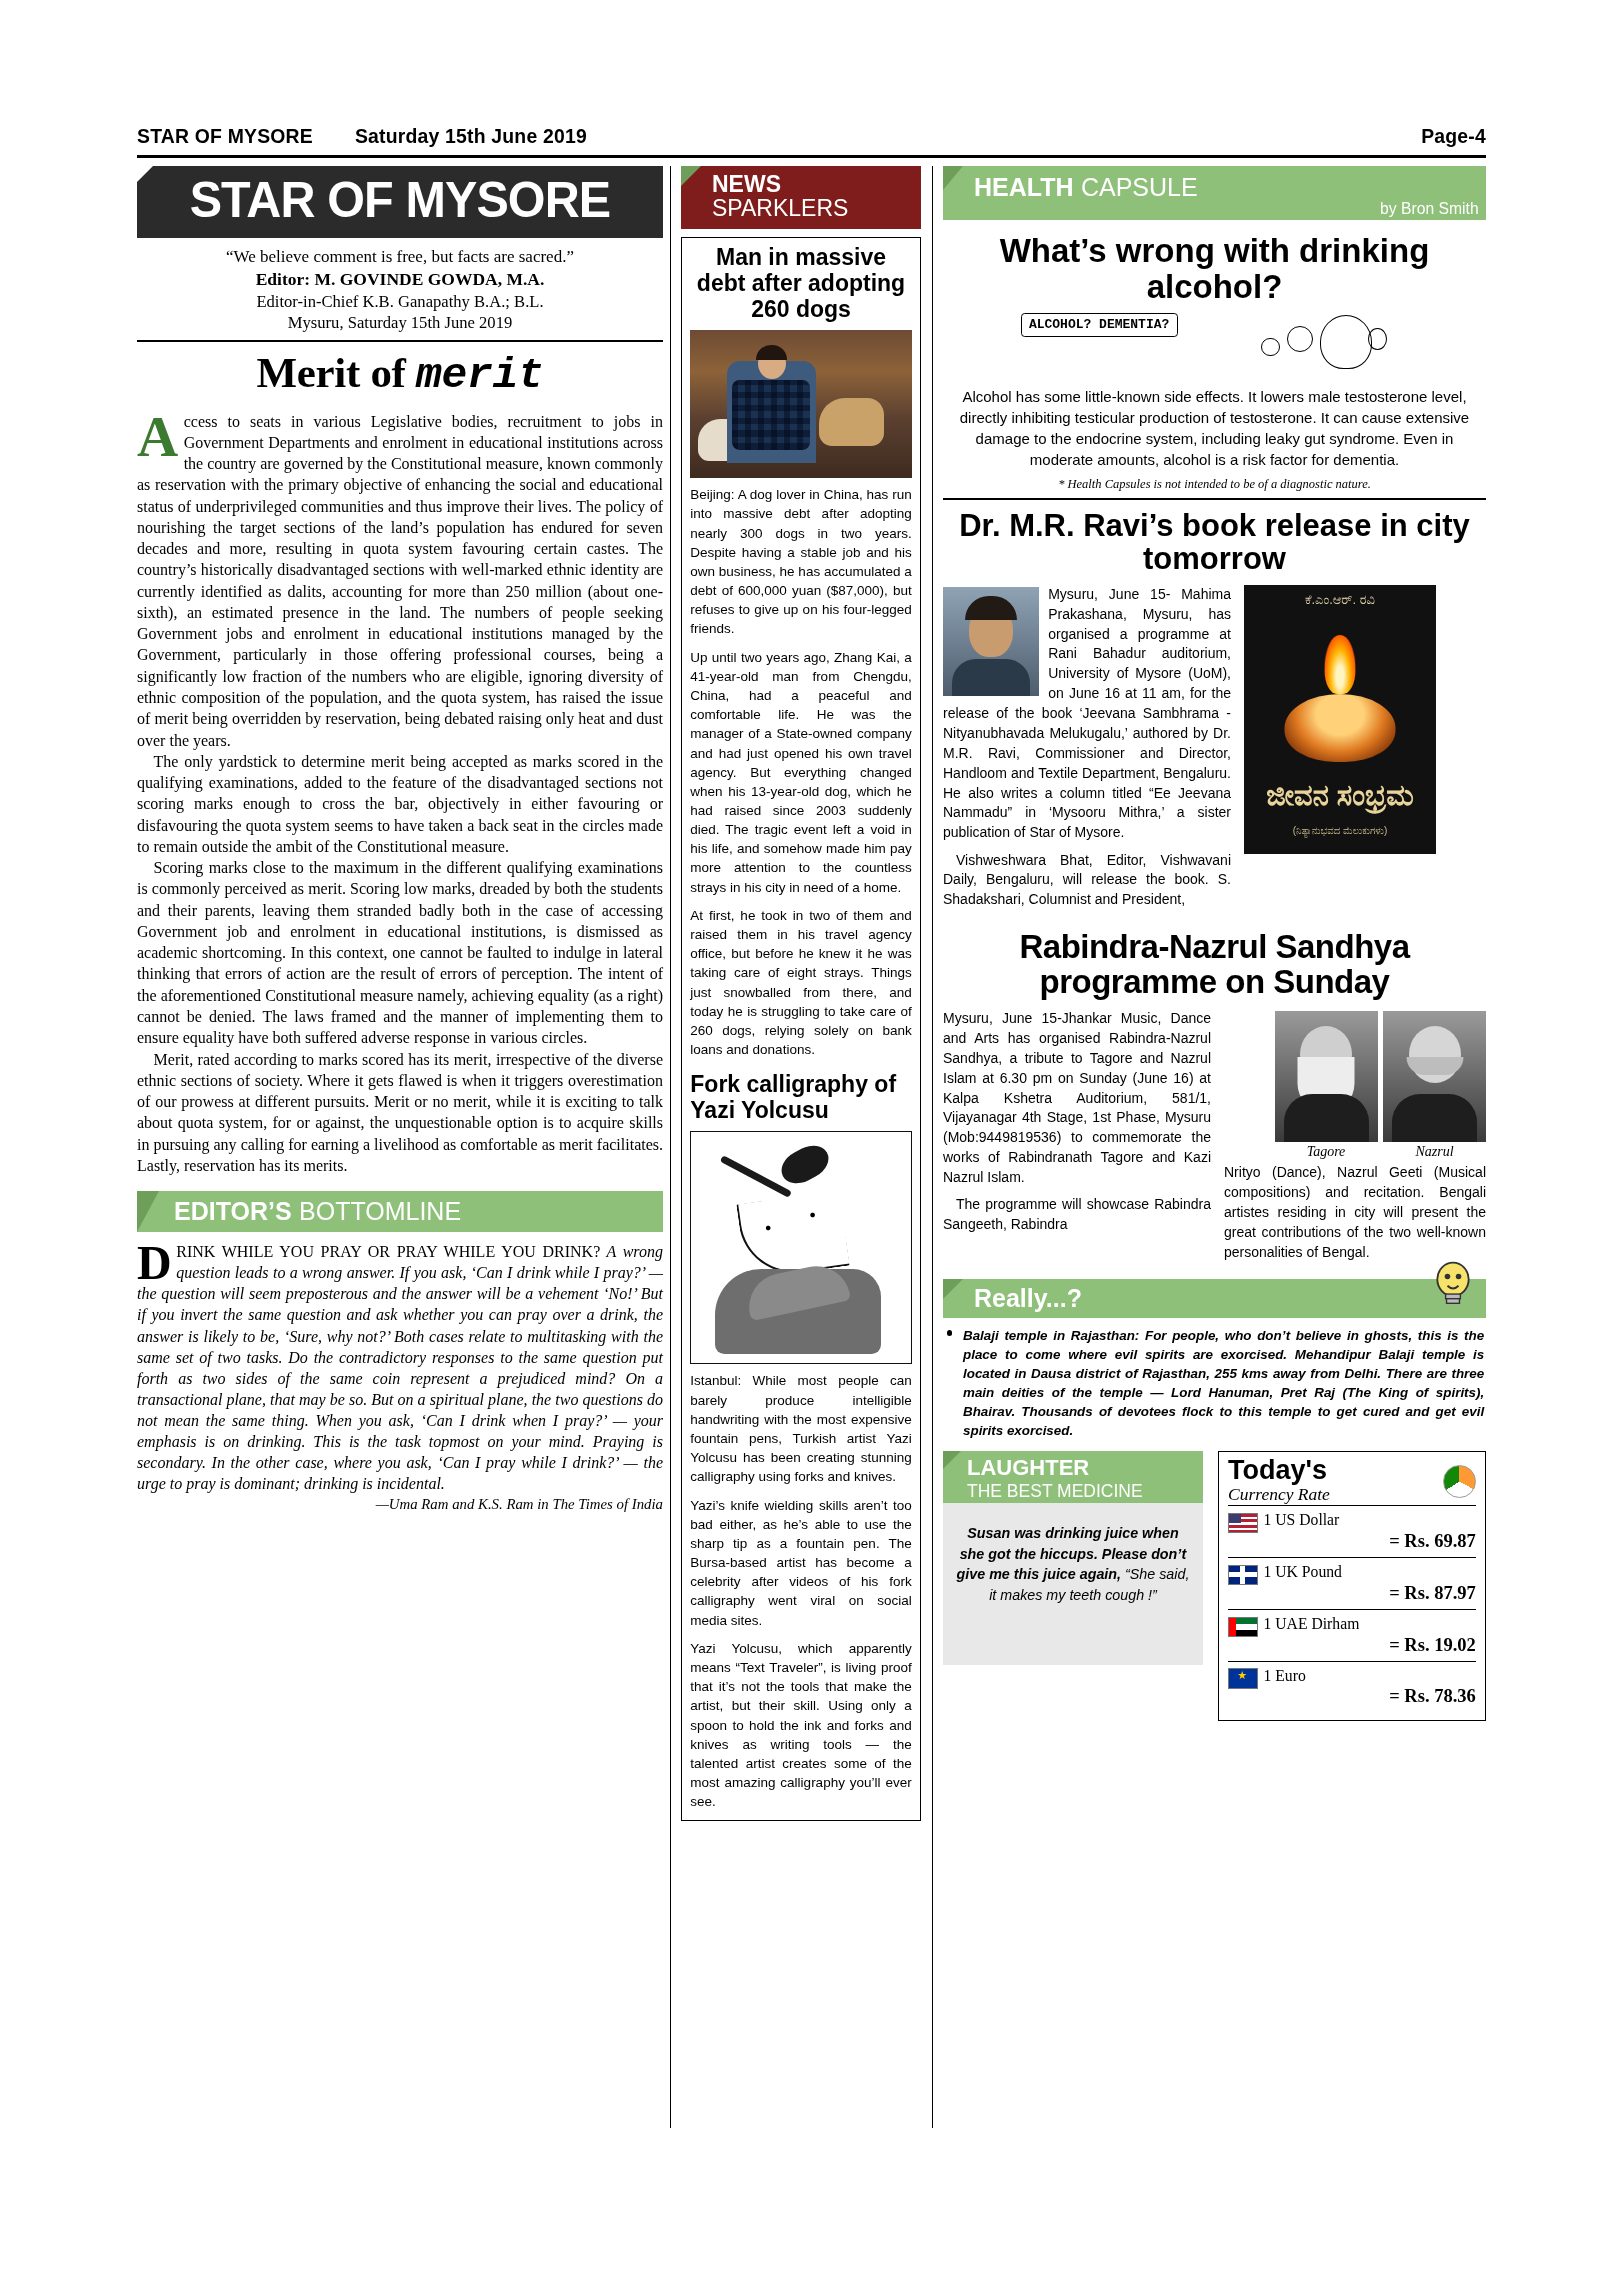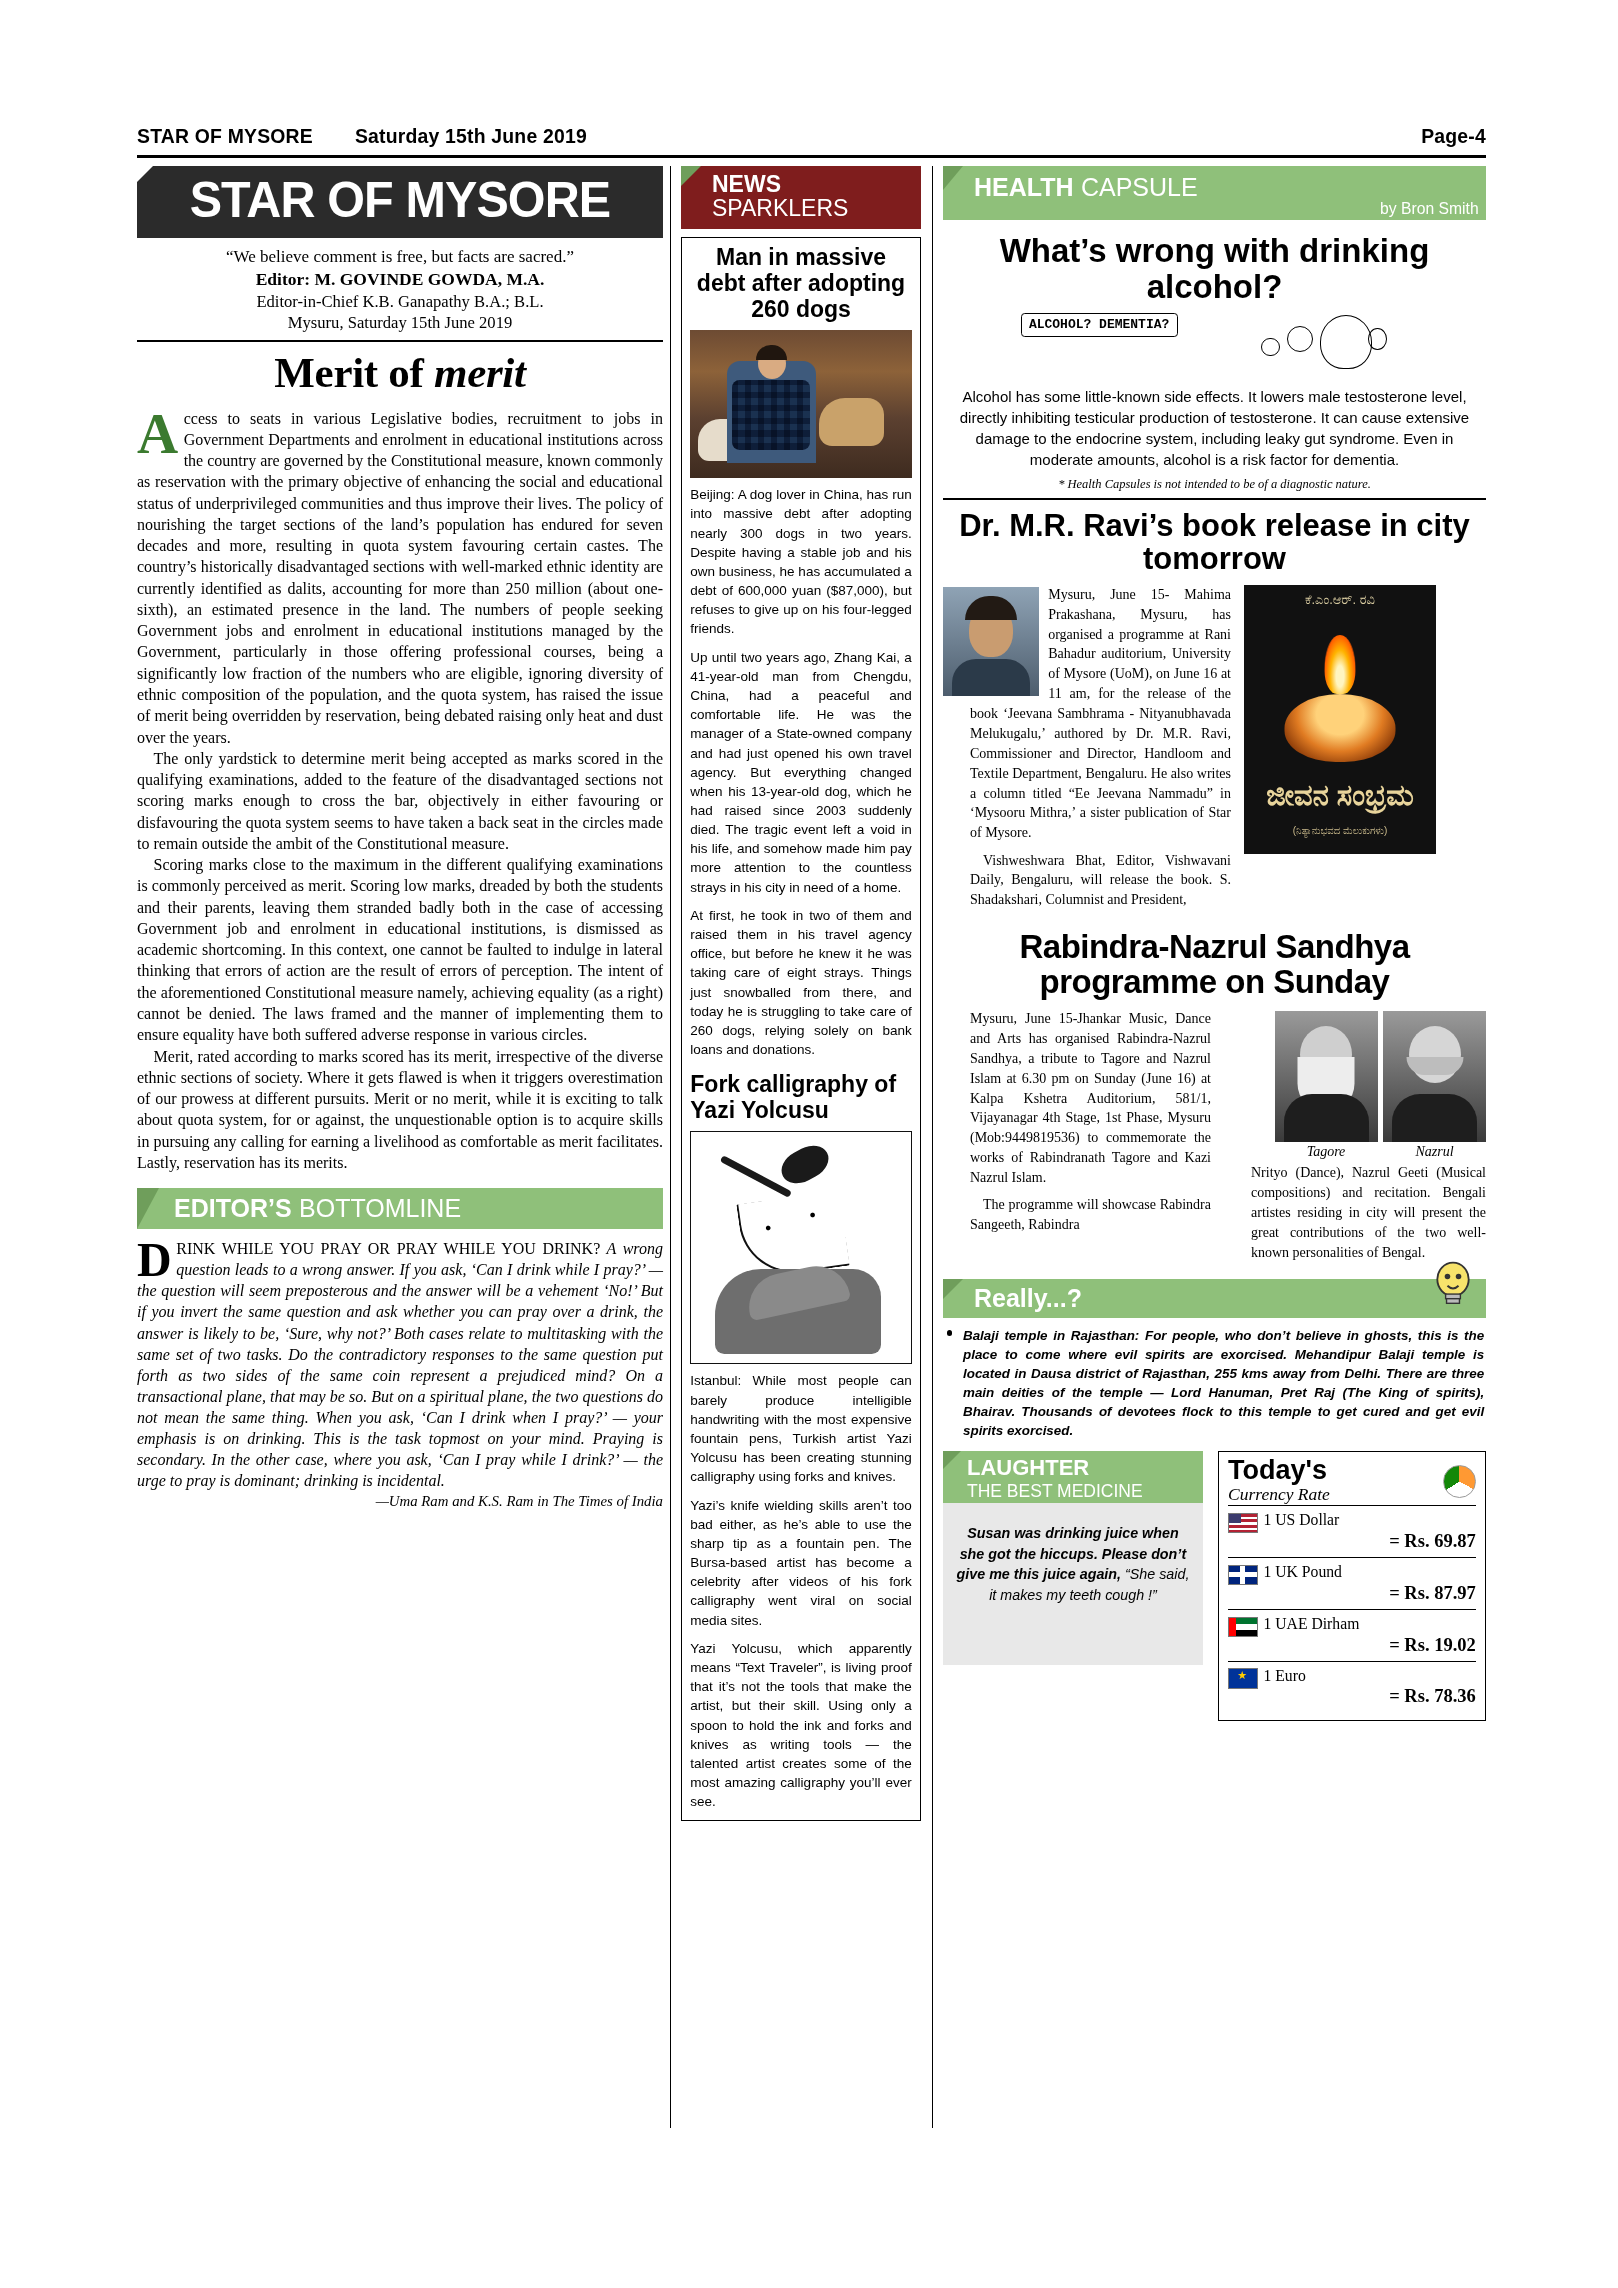--- a/index.html
+++ b/index.html
@@ -114,21 +114,21 @@
     margin: 7.4px 0 5.5px;
   }
   .headline-merit {
     text-align: center;
     font-size: 43px;
     margin: 5.5px 0 11px;
     font-family: "Liberation Serif", serif;
     font-weight: bold;
     letter-spacing: -0.3px;
   }
-  .headline-merit i { font-weight: bold; }
+  .headline-merit i { font-weight: bold; font-family: Liberation Mono, monospace; }
   .body-text {
     font-size: 16px;
     line-height: 1.33;
     text-align: justify;
     hyphens: auto;
   }
   .body-text p { margin: 0 0 0; text-indent: 16.6px; }
   .body-text p.first { text-indent: 0; }
   .dropcap {
     float: left;
@@ -324,25 +324,24 @@
   .r-head.h-alcohol { font-size: 33px; margin: 13px 0 7.4px; }
   .r-head.h-book { font-size: 31px; margin: 9.2px 0 9.2px; }
   .r-head.h-rabindra { font-size: 33px; margin: 11px 0 9.2px; letter-spacing:-0.5px;}
   .r-text {
     font-family: "Liberation Sans", sans-serif;
     font-size: 15px;
     line-height: 1.4;
     text-align: center;
   }
   .r-col-text {
-    font-family: Liberation Serif, serif;
+    font-family: Liberation Sans, sans-serif;
     font-size: 14px;
     line-height: 1.42;
     text-align: justify;
-    margin-left: 27px;
   }
   .r-col-text p { margin: 0 0 7.4px; text-indent: 13px; }
   .r-col-text p.ni { text-indent: 0; }
   .disclaimer {
     text-align: center;
     font-size: 12.5px;
     font-style: italic;
     margin: 7.4px 0 3.7px;
   }
   .hr-black { height: 1.8px; background: #000; margin: 5.5px 0; }

